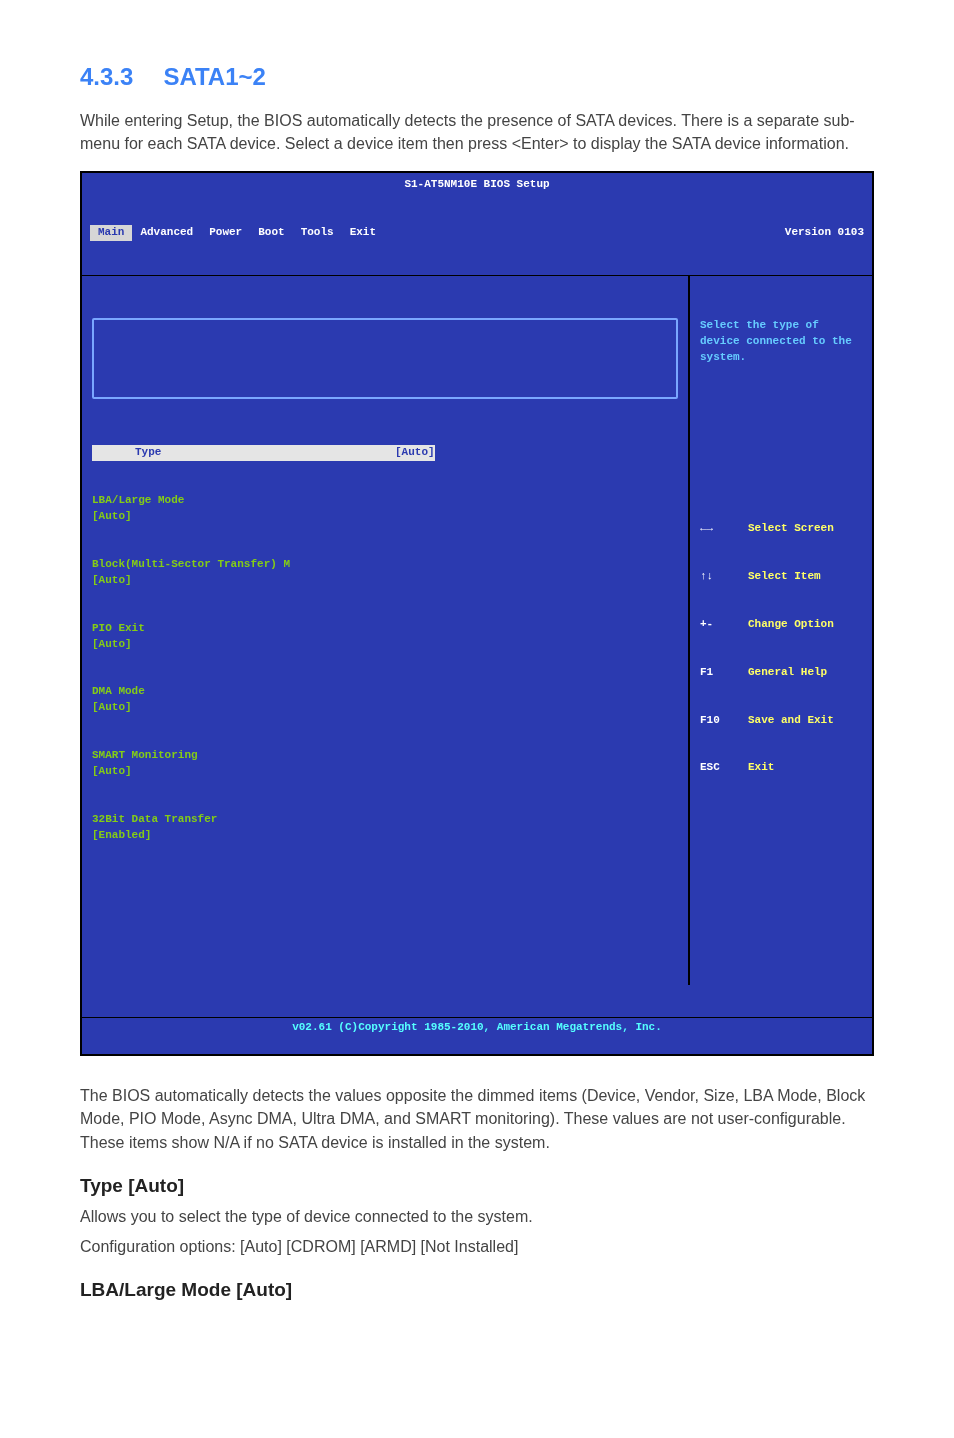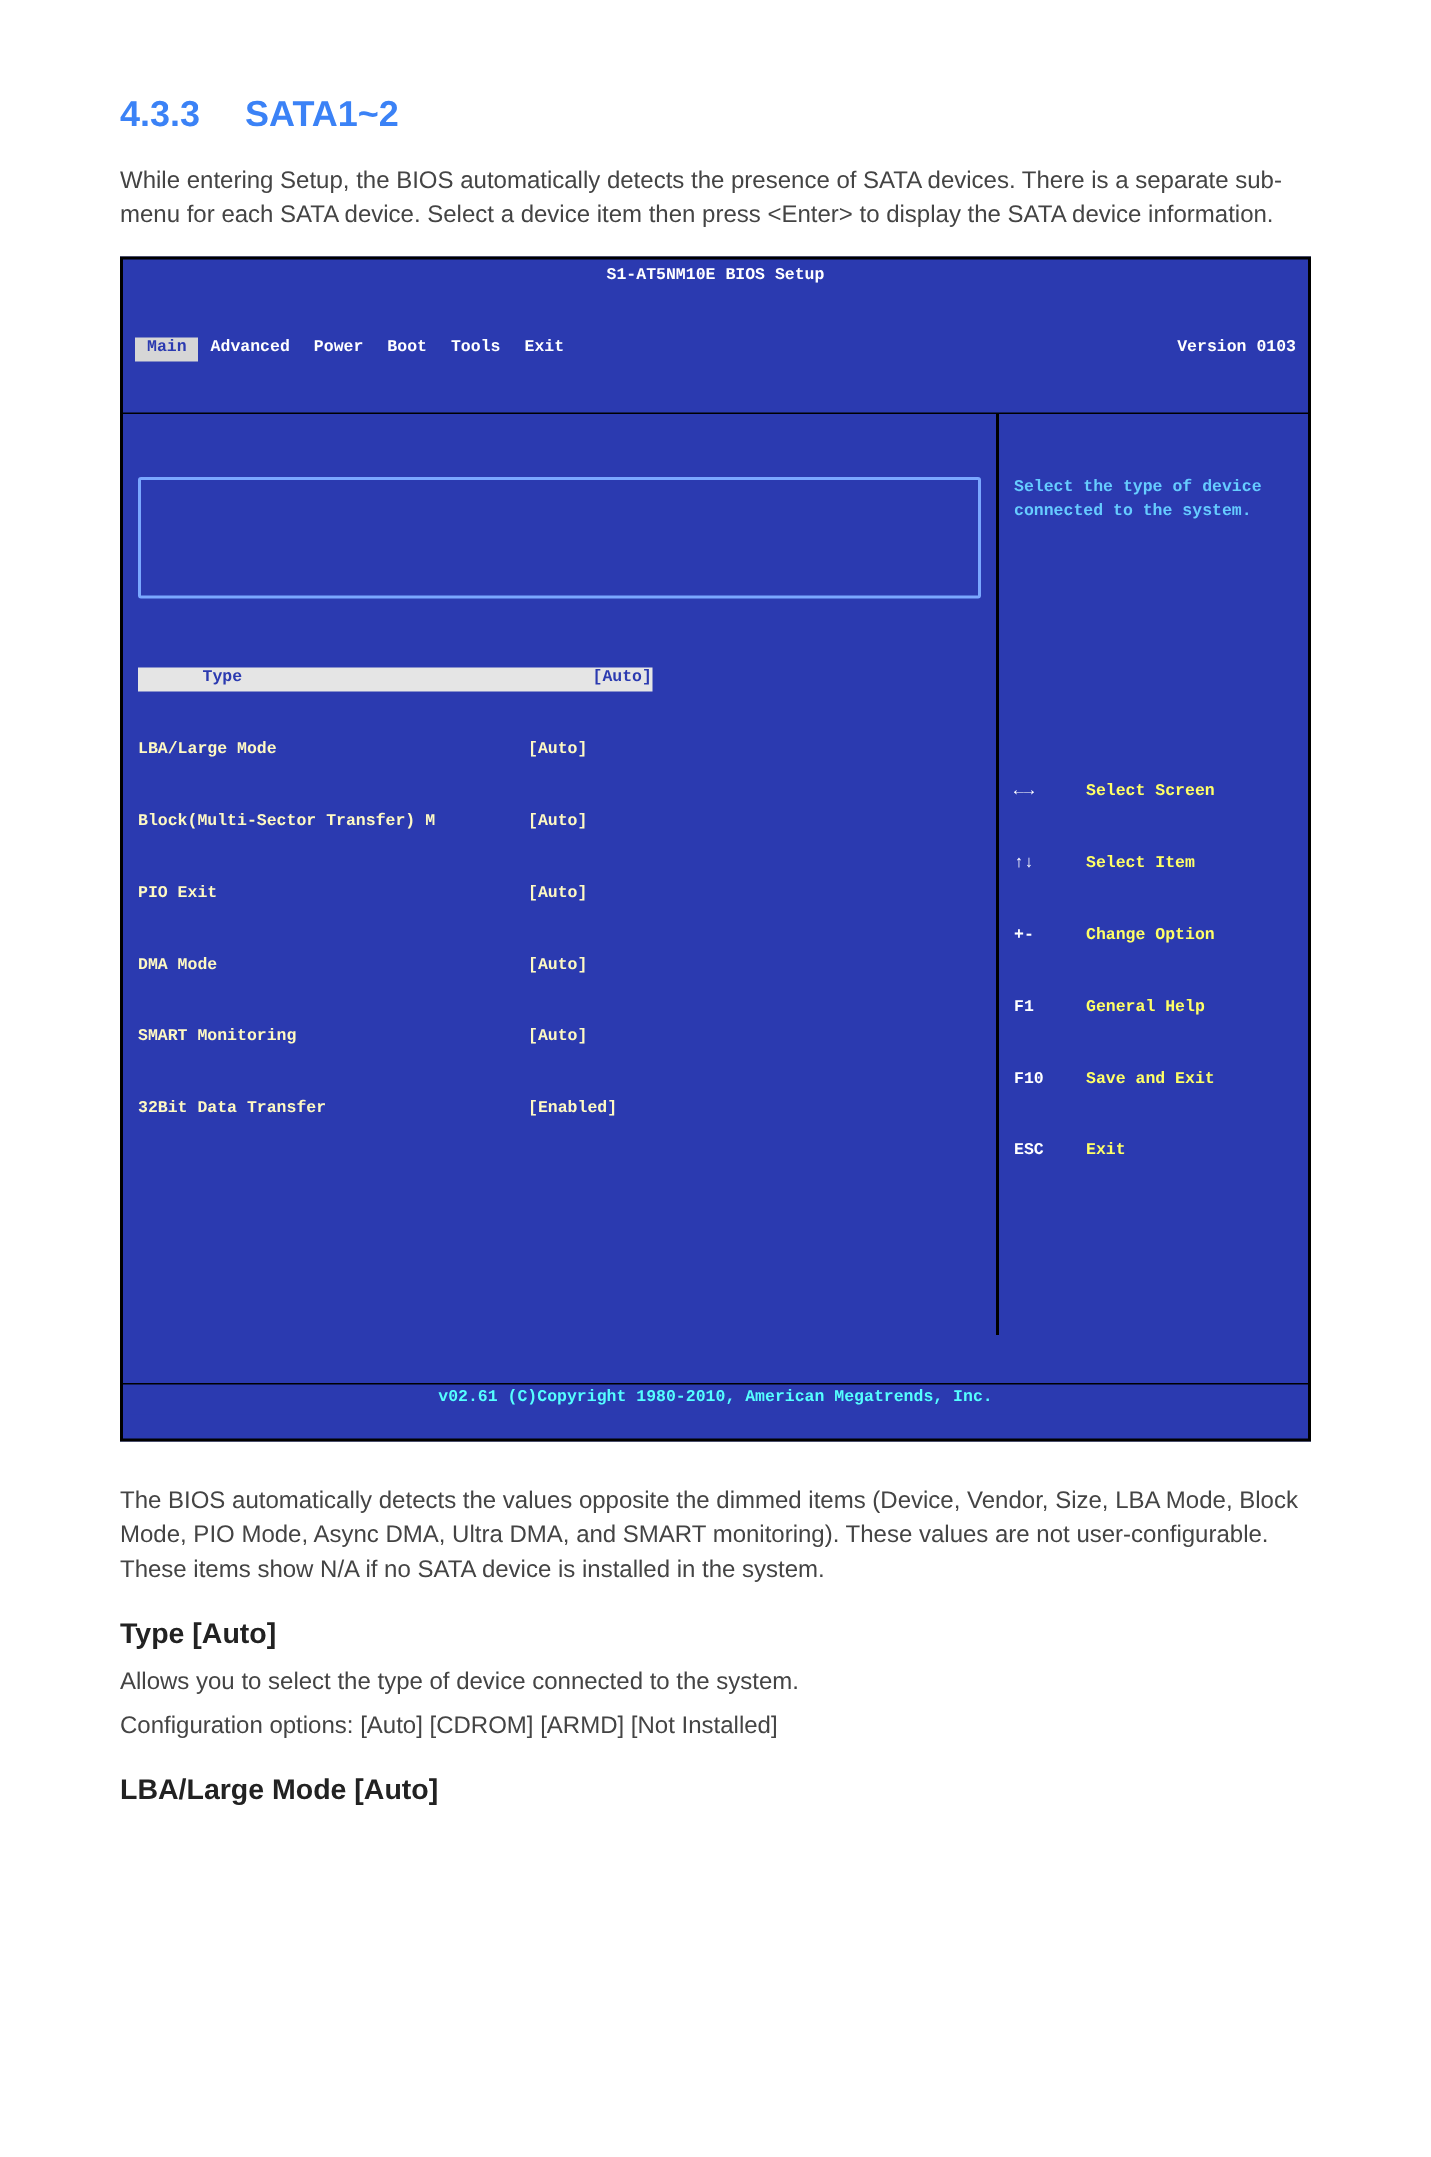--- a/index.html
+++ b/index.html
@@ -75,28 +75,28 @@
     padding: 8px 10px;
     position: relative;
   }
   .bios-inner {
     border: 2px solid #7aa7ff;
     border-radius: 2px;
     margin: 2px 0 14px 0;
     padding: 4px 8px;
   }
   .bios-right {
-    width: 208px;
+    width: 184px;
     border-left: 2px solid #000;
     padding: 10px 10px;
     color: #fff;
   }
   .bios-line { display: flex; }
   .bios-key { min-width: 260px; }
-  .cyan { color: #fef9c3; }
+  .cyan { color: #84cc16; flex-direction: column; }
   .white-dim { color: #bcbcd6; }
   .highlight { background: #e5e5e5; color: #2b3ab0; padding-left: 43px; }
   .nav-row { display: flex; }
   .nav-key { color: #fff; width: 48px; }
   .nav-desc { color: #ffff66; }
   .bios-footer {
     border-top: 1px solid #000;
     text-align: center;
     background: #2b3ab0;
     padding: 2px 0;
@@ -141,21 +141,21 @@
       <div style="color:#6cf; white-space:normal; min-height:110px;">Select the type of device connected to the system.</div>
       <div style="height:30px;"></div>
       <div class="nav-row"><span class="nav-key">←→</span><span class="nav-desc">Select Screen</span></div>
       <div class="nav-row"><span class="nav-key">↑↓</span><span class="nav-desc">Select Item</span></div>
       <div class="nav-row"><span class="nav-key">+-</span><span class="nav-desc">Change Option</span></div>
       <div class="nav-row"><span class="nav-key">F1</span><span class="nav-desc">General Help</span></div>
       <div class="nav-row"><span class="nav-key">F10</span><span class="nav-desc">Save and Exit</span></div>
       <div class="nav-row"><span class="nav-key">ESC</span><span class="nav-desc">Exit</span></div>
     </div>
   </div>
-  <div class="bios-footer">v02.61 (C)Copyright 1980-2010, American Megatrends, Inc.</div>
+  <div class="bios-footer">v02.61 (C)Copyright 1985-2010, American Megatrends, Inc.</div>
 </div>
 
 <p>The BIOS automatically detects the values opposite the dimmed items (Device, Vendor, Size, LBA Mode, Block Mode, PIO Mode, Async DMA, Ultra DMA, and SMART monitoring). These values are not user-configurable. These items show N/A if no SATA device is installed in the system.</p>
 
 <h3>Type [Auto]</h3>
 <p>Allows you to select the type of device connected to the system.</p>
 <p>Configuration options: [Auto] [CDROM] [ARMD] [Not Installed]</p>
 
 <h3>LBA/Large Mode [Auto]</h3>
 

